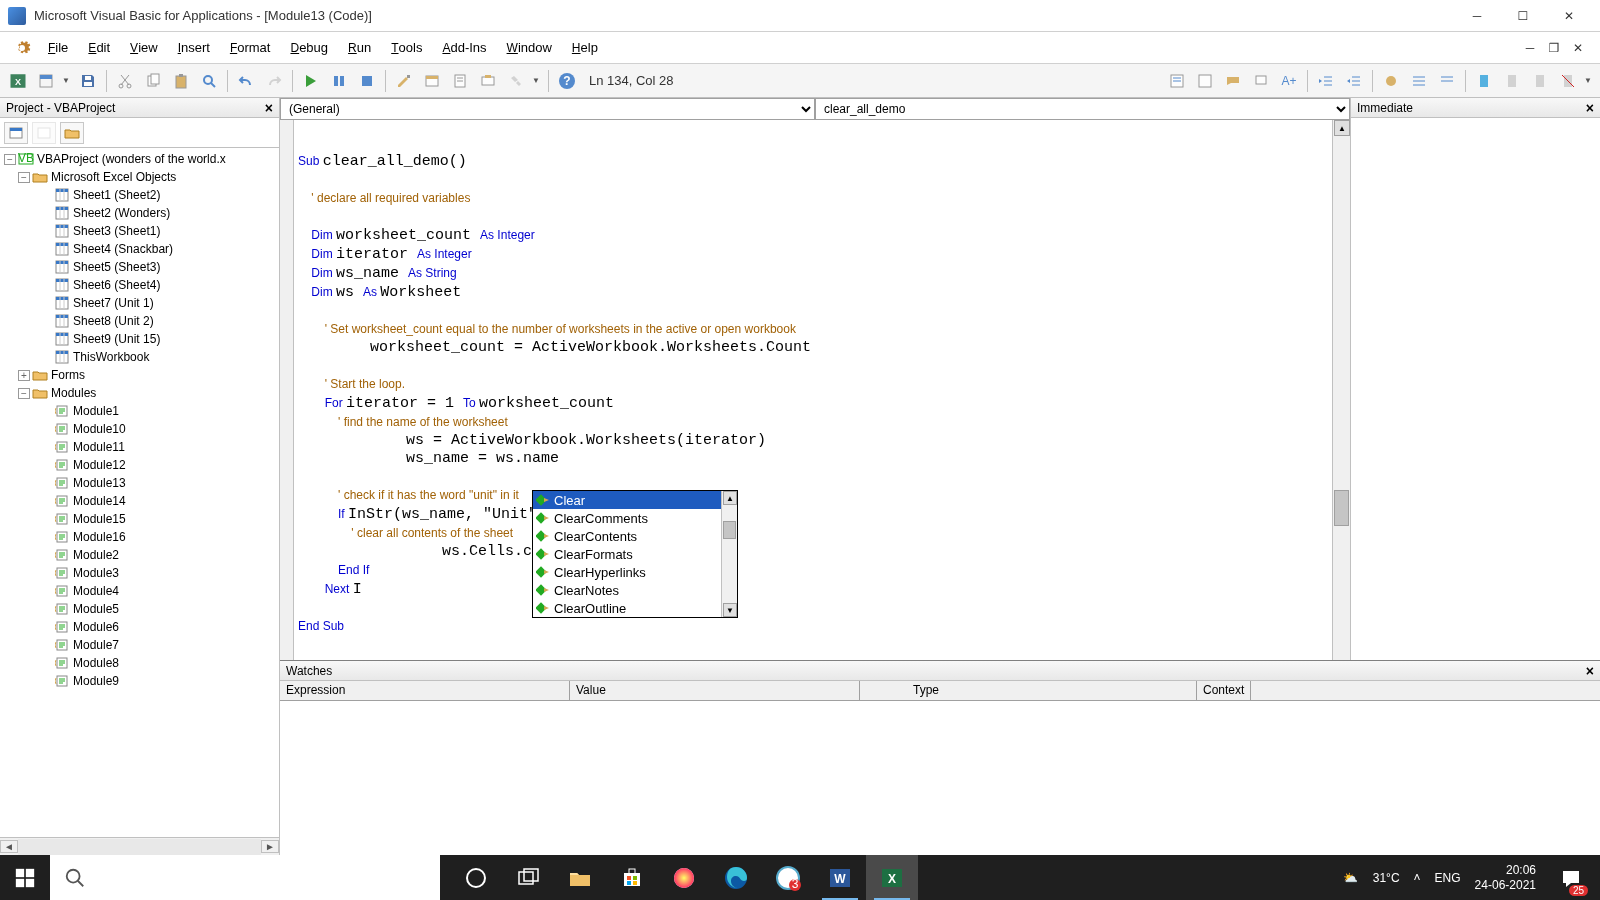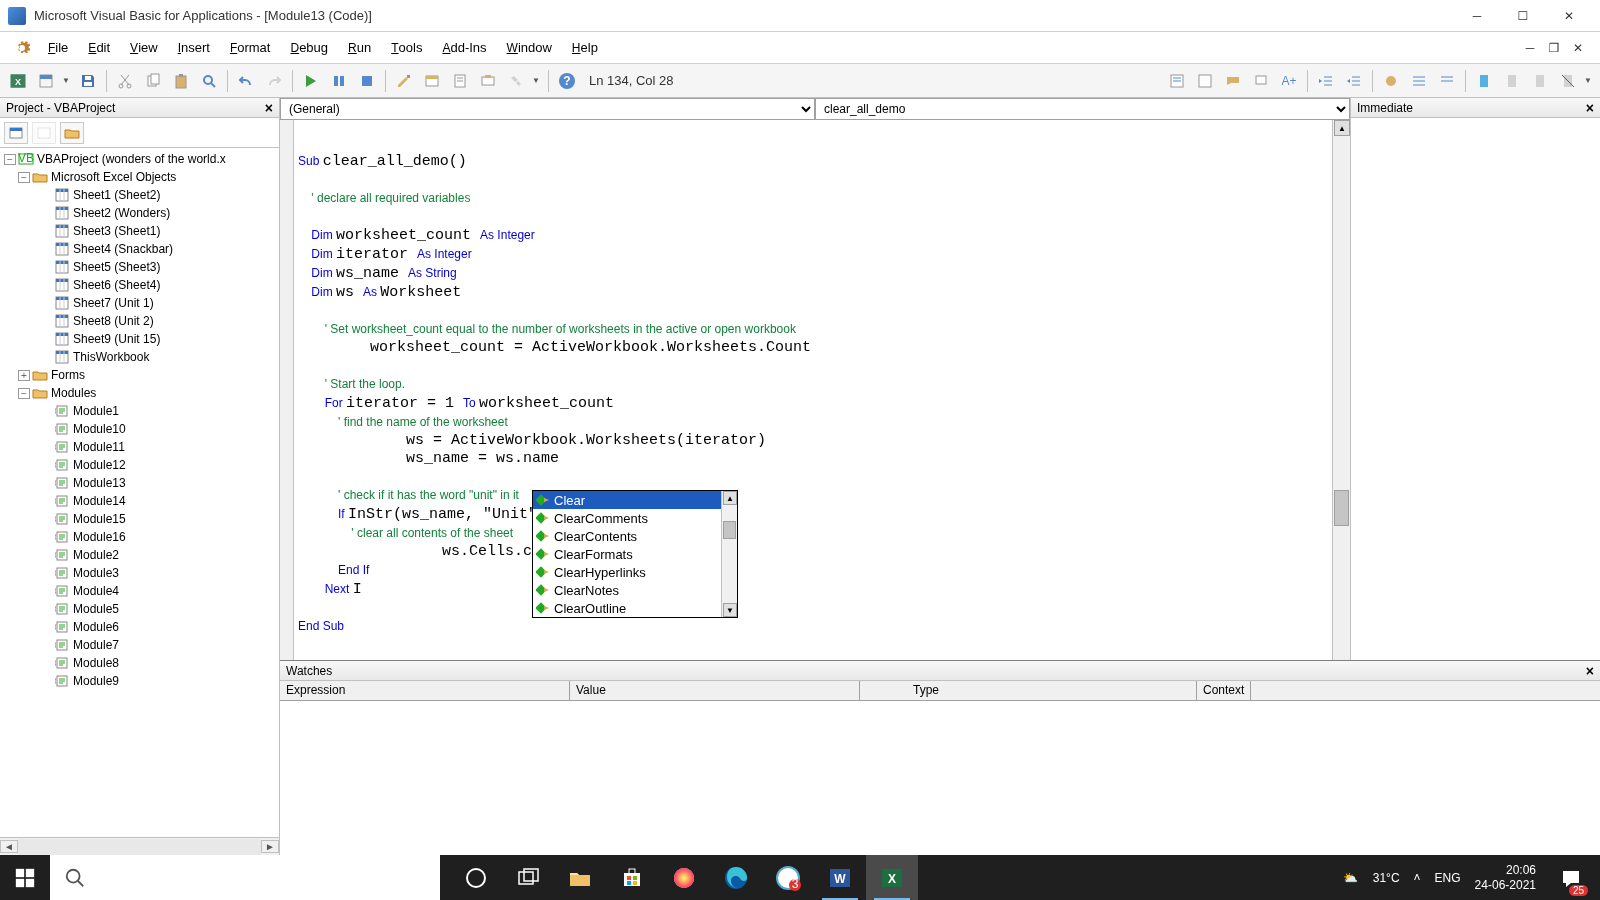--- a/index.html
+++ b/index.html
@@ -47,21 +47,21 @@
 .proj-hscroll .arrow { width:18px; text-align:center; font-size:10px; color:#555; border:1px solid #c0c0c0;}
 .proj-hscroll .track { flex:1; height:16px; background:#e8e8e8;}
 
 
 .editor-area { flex:1; display:flex; flex-direction:column; background:#fff; }
 .editor-head { height:22px; display:flex; border-bottom:1px solid #c0c0c0;}
 .editor-head select { flex:1; height:22px; border:1px solid #a0a0a0; font-size:12px; padding:0 4px; background:#fff;}
 .editor-body { flex:1; position:relative; overflow:hidden; background:#fff; font-family:Consolas,monospace;}
 .code { position:absolute; left:18px; top:6px; right:20px; font-family:Consolas,"Courier New",monospace; font-size:15px; line-height:18px; white-space:pre;margin-top:26px;}
 .code .kw { color:#0000d0; }
-.code .cm { color:#15803d; }
+.code .cm { color:#a16207; }
 .left-rule { position:absolute; left:0; top:0; bottom:0; width:14px; background:#f0f0f0; border-right:1px solid #c0c0c0;}
 .vscroll { position:absolute; right:0; top:0; bottom:0; width:18px; background:#f0f0f0; border-left:1px solid #c0c0c0;}
 .vscroll .vthumb { position:absolute; right:1px; width:15px; background:#c5c5c5; border:1px solid #a0a0a0; height:36px;}
 .vscroll .varr { position:absolute; width:16px;height:16px;background:#e0e0e0;border:1px solid #a0a0a0;left:1px;display:flex;align-items:center;justify-content:center;font-size:8px;}
 .editor-foot { height:20px; border-top:1px solid #c0c0c0; display:flex; align-items:center; background:#f0f0f0;}
 .editor-foot .icon-row{display:flex;padding:0 2px;}
 .editor-foot .view-btn{width:16px;height:16px;border:1px solid #c0c0c0;display:flex;align-items:center;justify-content:center;font-size:9px;}
 .editor-foot .harrow{width:18px;text-align:center;font-size:10px;border:1px solid #c0c0c0;}
 .editor-foot .htrack{flex:1;height:16px;background:#e8e8e8;position:relative;}
 .editor-foot .hthumb{position:absolute;left:2px;top:1px;height:13px;width:80px;background:#c5c5c5;border:1px solid #a0a0a0;}

